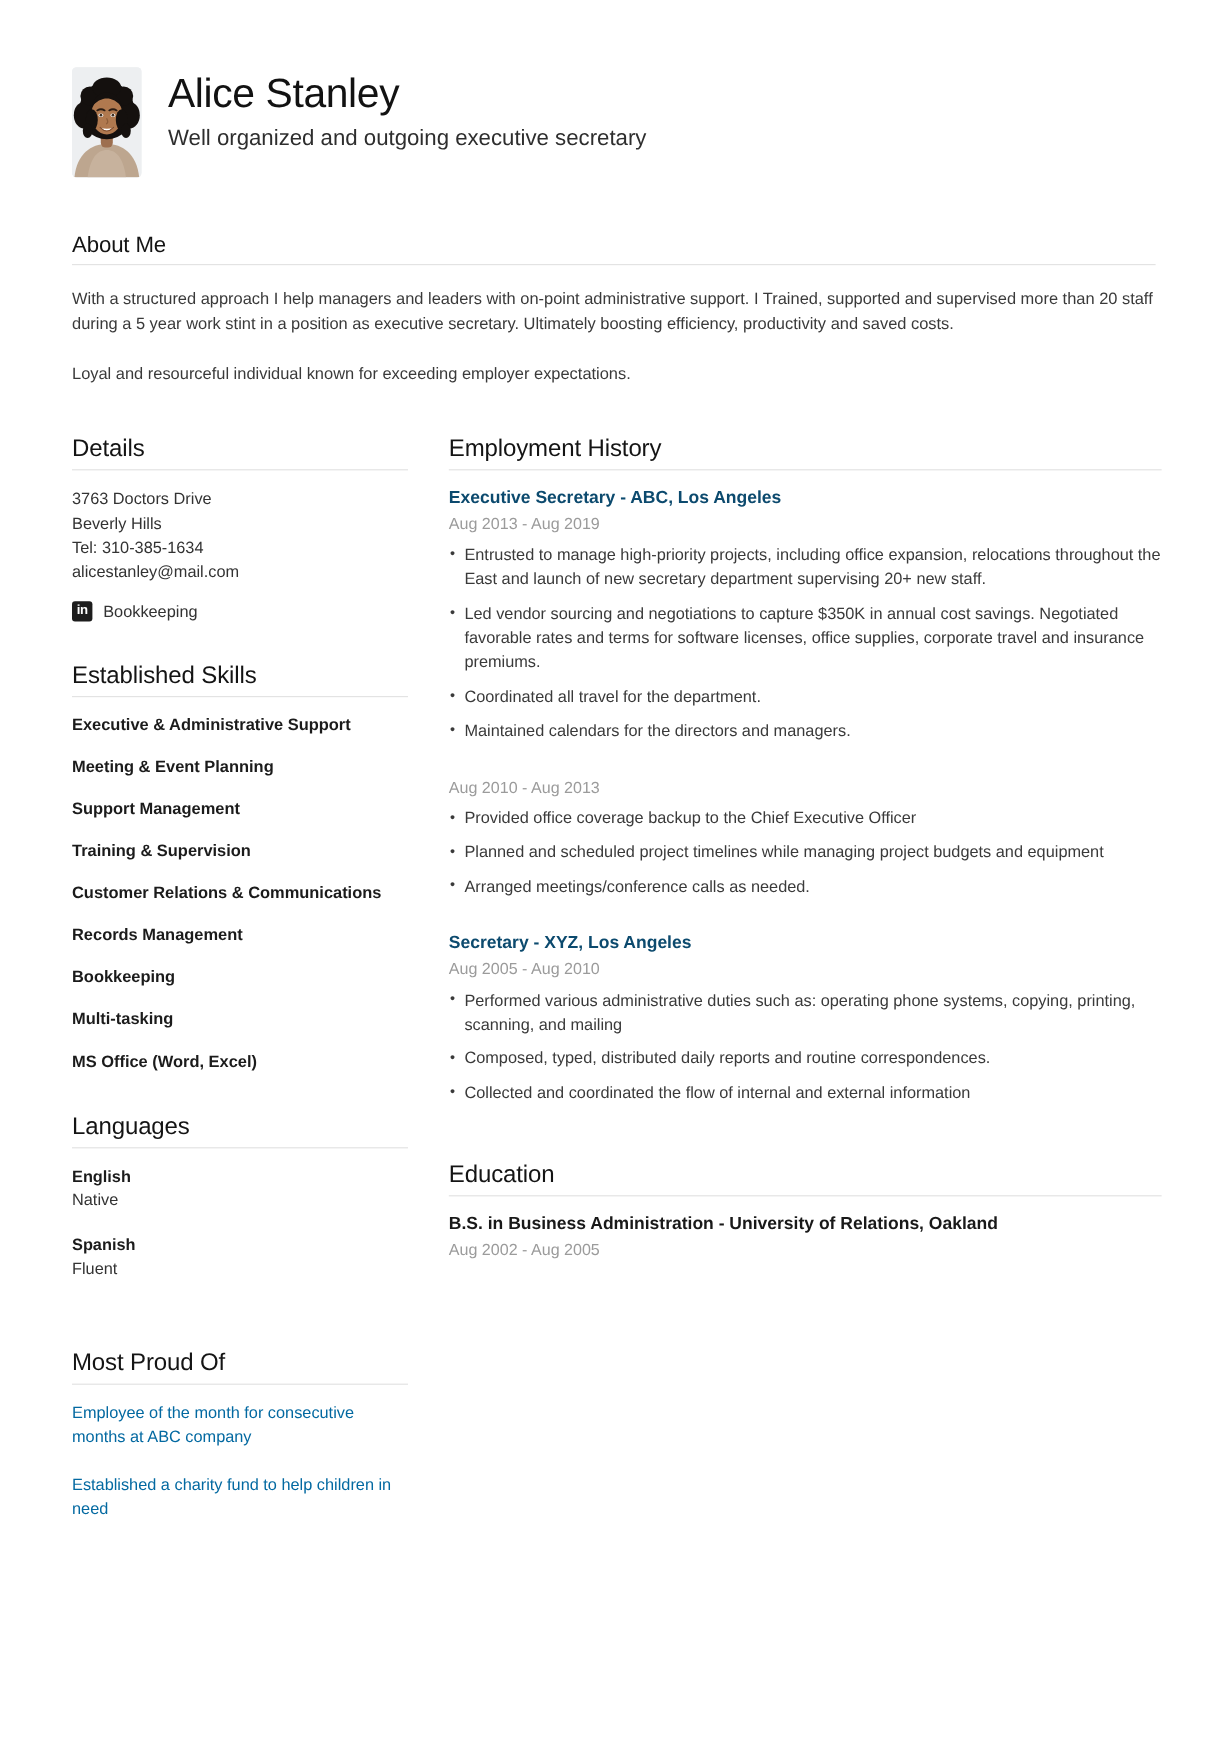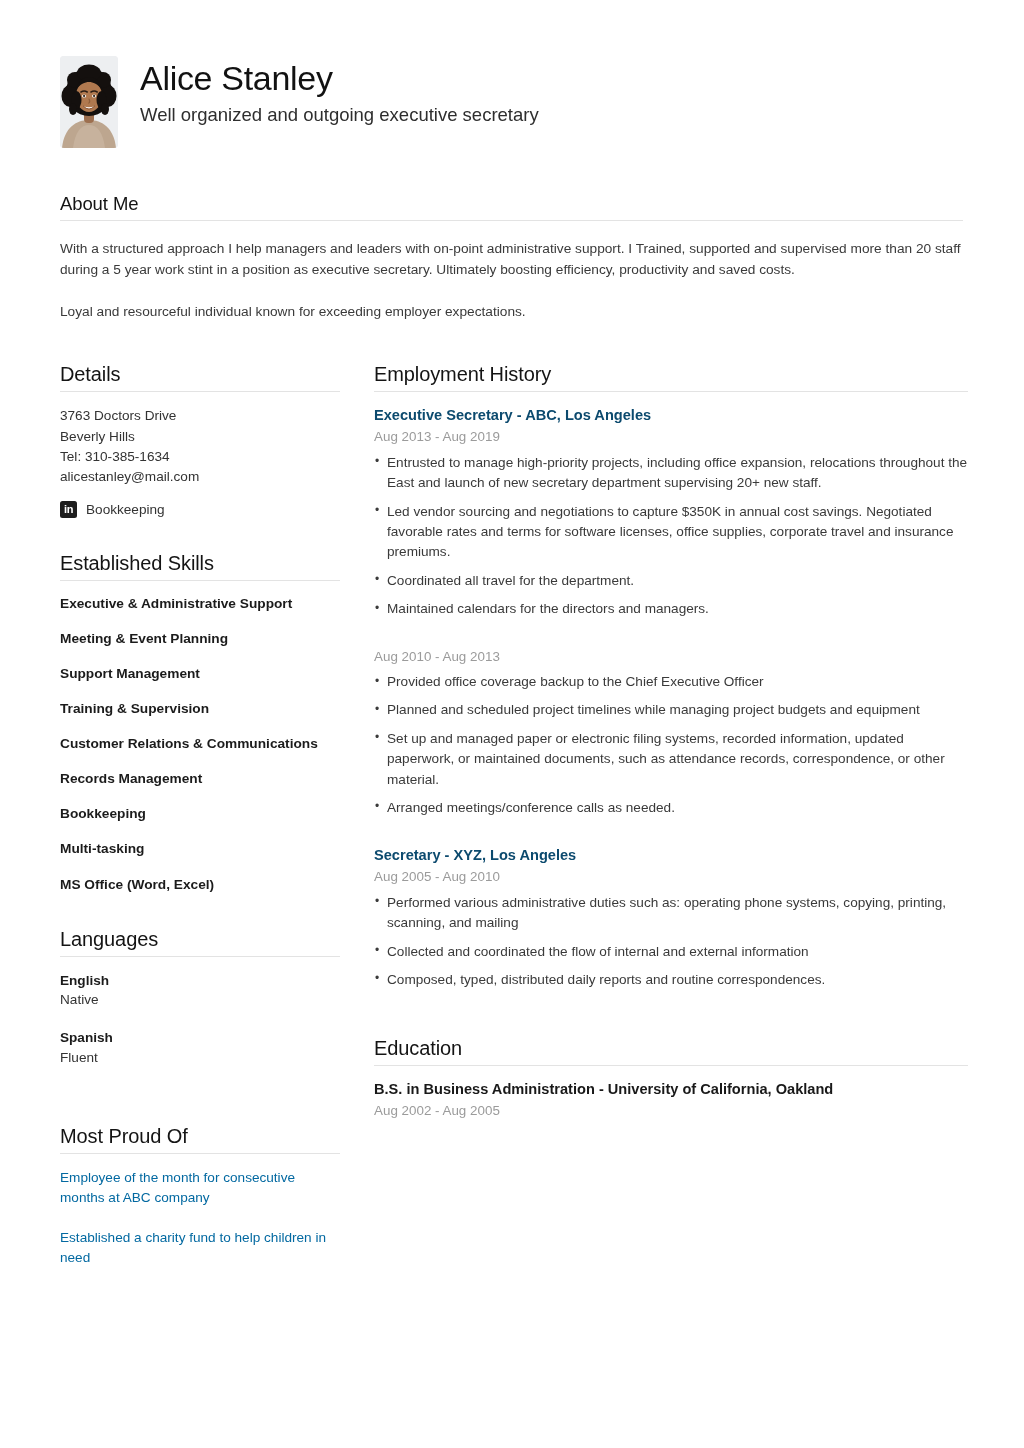--- a/index.html
+++ b/index.html
@@ -358,41 +358,40 @@
             <li>Coordinated all travel for the department.</li>
             <li>Maintained calendars for the directors and managers.</li>
           </ul>
         </div>
 
         <div class="job">
           <div class="job-dates">Aug 2010 - Aug 2013</div>
           <ul class="bullets">
             <li>Provided office coverage backup to the Chief Executive Officer</li>
             <li>Planned and scheduled project timelines while managing project budgets and equipment</li>
-            <li>Set up and managed paper or electronic filing systems, recorded information, updated paperwork, or maintained documents, such as attendance records, correspondence, or other material.</li>
             <li>Arranged meetings/conference calls as needed.</li>
           </ul>
         </div>
 
         <div class="job">
           <div class="job-title">Secretary - XYZ, Los Angeles</div>
           <div class="job-dates">Aug 2005 - Aug 2010</div>
           <ul class="bullets">
             <li>Performed various administrative duties such as: operating phone systems, copying, printing, scanning, and mailing</li>
+            <li>Composed, typed, distributed daily reports and routine correspondences.</li>
             <li>Collected and coordinated the flow of internal and external information</li>
-            <li>Composed, typed, distributed daily reports and routine correspondences.</li>
           </ul>
         </div>
       </div>
 
       <div class="education">
         <h2 class="sec-title big">Education</h2>
         <hr class="rule">
         <div>
-          <div class="edu-title">B.S. in Business Administration - University of California, Oakland</div>
+          <div class="edu-title">B.S. in Business Administration - University of Relations, Oakland</div>
           <div class="edu-dates">Aug 2002 - Aug 2005</div>
         </div>
       </div>
 
     </div>
   </div>
 
 </div>
 
 </body></html>

